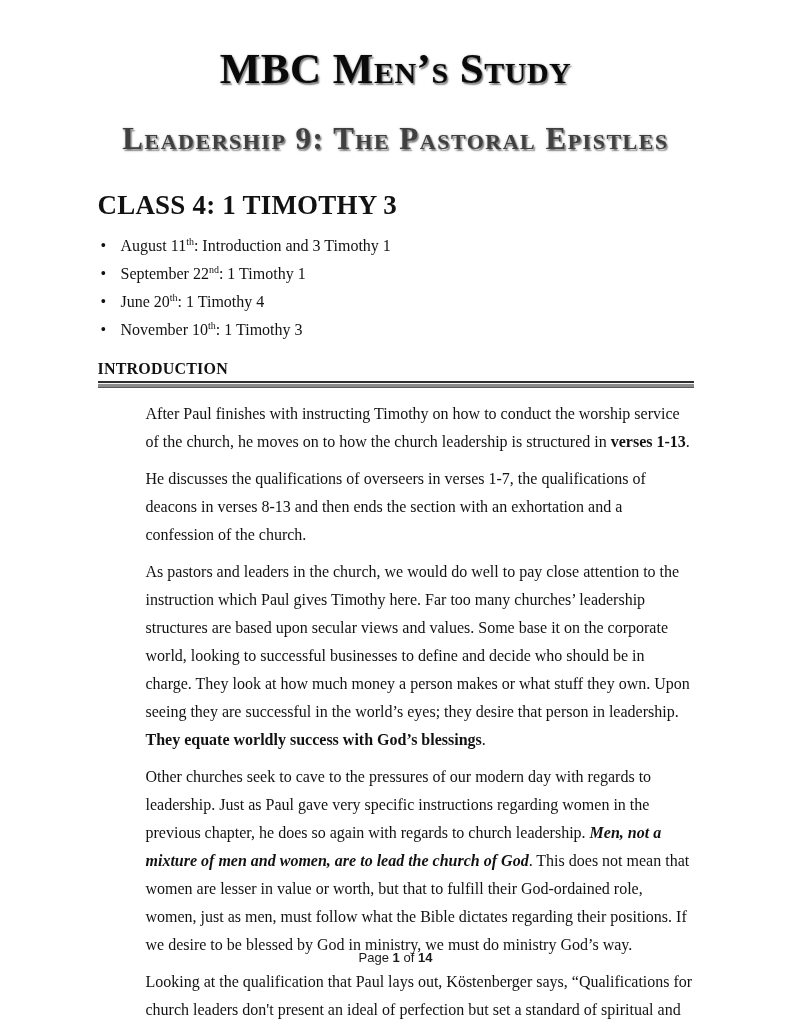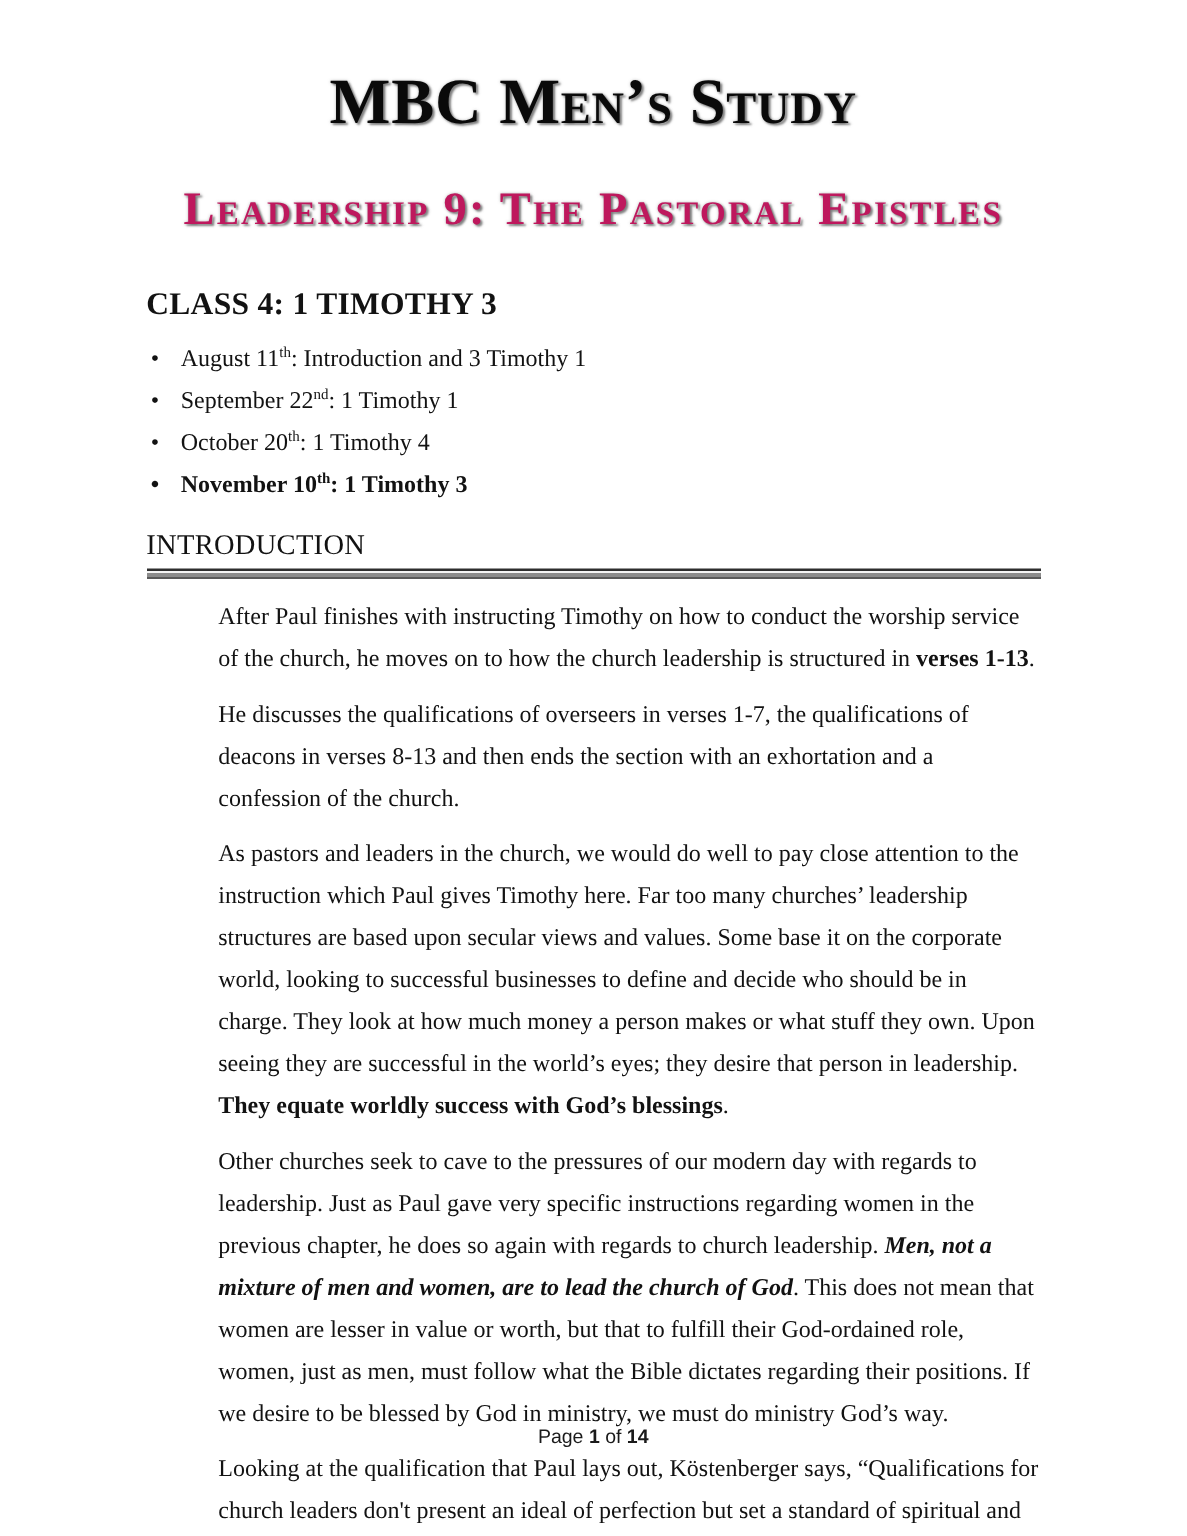--- a/index.html
+++ b/index.html
@@ -27,57 +27,57 @@
     text-shadow: 1.5px 1.5px 1.5px rgba(90,90,90,0.75), 0 0 2px rgba(120,120,120,0.5);
   }
   .doc-subtitle {
     margin: 23px 0 0 0;
     text-align: center;
     font-size: 31px;
     line-height: 1.3;
     font-weight: bold;
     font-variant: small-caps;
     letter-spacing: 1.5px;
-    color: #be185d;
+    color: #404040;
     text-shadow: 1.5px 1.5px 1.5px rgba(90,90,90,0.75), 0 0 2px rgba(120,120,120,0.5);
   }
   .class-heading {
     margin: 31px 0 0 0;
-    font-size: 21px;
+    font-size: 27px;
     font-weight: bold;
     letter-spacing: 0.2px;
   }
   .schedule {
     margin: 11px 0 0 0;
     padding: 0;
     list-style: none;
     font-size: 16px;
   }
   .schedule li {
     position: relative;
     padding-left: 23px;
     line-height: 28px;
   }
   .schedule li::before {
     content: "\2022";
     position: absolute;
     left: 3px;
     top: 0;
   }
-  .schedule li.bold { font-weight: bold; }
+  .schedule li.bold { font-weight: normal; }
   .schedule sup {
     font-size: 10px;
     line-height: 0;
     vertical-align: super;
   }
   .section-heading {
     margin: 15px 0 0 0;
-    font-size: 19px;
+    font-size: 16px;
     line-height: 1.2;
-    font-weight: normal;
+    font-weight: bold;
     letter-spacing: 0.2px;
   }
   .section-rule {
     margin-top: 3px;
     height: 7px;
     width: 100%;
     background: linear-gradient(to bottom,
       #2e2e2e 0px, #2e2e2e 2px,
       #f5f5f5 2px, #f5f5f5 3px,
       #8c8c8c 3px, #8c8c8c 6px,
@@ -112,21 +112,21 @@
 
   <h1 class="doc-title">MBC Men’s Study</h1>
 
   <h2 class="doc-subtitle">Leadership 9: The Pastoral Epistles</h2>
 
   <h3 class="class-heading">CLASS 4: 1 TIMOTHY 3</h3>
 
   <ul class="schedule" id="schedule-list">
       <li><span>August 11</span><sup>th</sup><span>: Introduction and 3 Timothy 1</span></li>
       <li><span>September 22</span><sup>nd</sup><span>: 1 Timothy 1</span></li>
-      <li><span>October 20</span><sup>th</sup><span>: 1 Timothy 4</span></li>
+      <li><span>June 20</span><sup>th</sup><span>: 1 Timothy 4</span></li>
       <li class="bold"><span>November 10</span><sup>th</sup><span>: 1 Timothy 3</span></li>
     </ul>
 
   <h3 class="section-heading">INTRODUCTION</h3>
   <div class="section-rule"></div>
 
   <div class="body-text" id="paragraphs">
       <p><span class="run-normal">After Paul finishes with instructing Timothy on how to conduct the worship service of the church, he moves on to how the church leadership is structured in </span><span class="run-bold">verses 1-13</span><span class="run-normal">.</span></p>
       <p><span class="run-normal">He discusses the qualifications of overseers in verses 1-7, the qualifications of deacons in verses 8-13 and then ends the section with an exhortation and a confession of the church.</span></p>
       <p><span class="run-normal">As pastors and leaders in the church, we would do well to pay close attention to the instruction which Paul gives Timothy here. Far too many churches’ leadership structures are based upon secular views and values. Some base it on the corporate world, looking to successful businesses to define and decide who should be in charge. They look at how much money a person makes or what stuff they own. Upon seeing they are successful in the world’s eyes; they desire that person in leadership. </span><span class="run-bold">They equate worldly success with God’s blessings</span><span class="run-normal">.</span></p>

